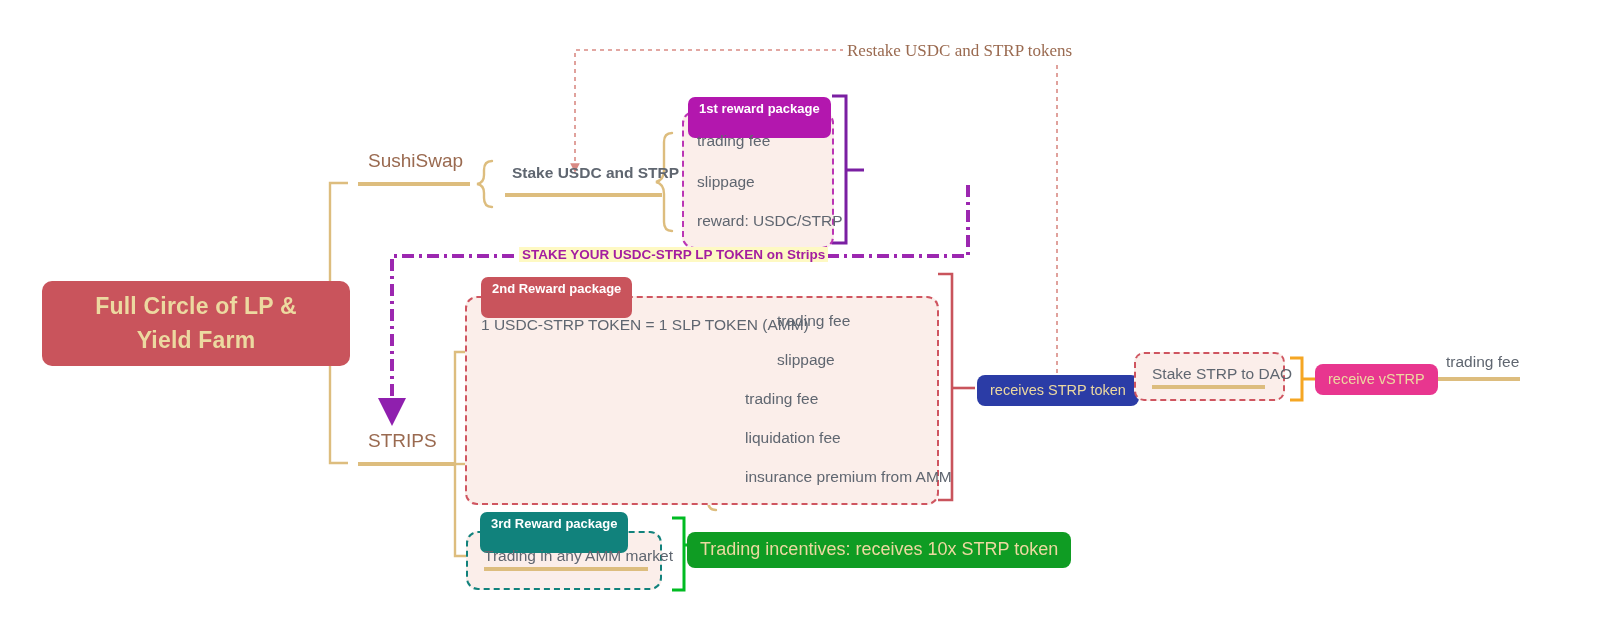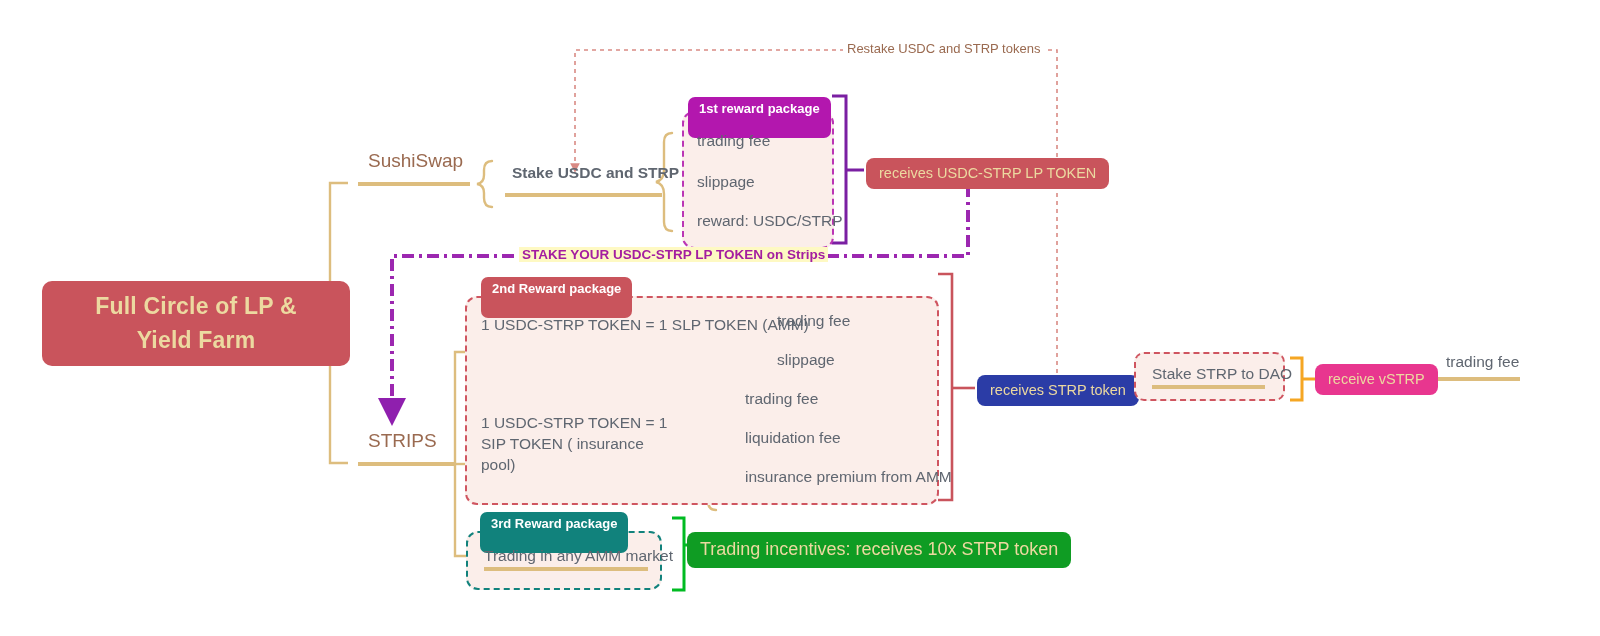--- a/index.html
+++ b/index.html
@@ -71,22 +71,22 @@
   .t-trading-fee-3{left:745px;top:390px;}
   .t-liquidation{left:745px;top:429px;}
   .t-insurance{left:745px;top:468px;}
 
   .t-amm-market{left:484px;top:547px;}
   .t-dao{left:1152px;top:365px;}
   .t-trading-fee-4{left:1446px;top:353px;}
 
   
   .label-restake{
-    left:843px;top:41px;color:#9a6a50;font-size:13px;
-    background:#ffffff;padding:0 4px;white-space:nowrap;
+    left:843px;top:41px;color:#9a6a50;font-size:17px;
+    background:#ffffff;padding:0 4px;white-space:nowrap;font-family:Liberation Serif, serif;
   }
   .label-stake-lp{
     left:519px;top:247px;color:#a41ea0;font-size:13.5px;font-weight:bold;
     background:#fef9c3;padding:0 3px;white-space:nowrap;
   }
 </style>
 </head>
 <body>
 
 <div id="canvas">
@@ -173,34 +173,29 @@
 
   <div class="abs leaf t-stake-usdc">Stake USDC and STRP</div>
 
   <div class="abs pkg pkg-1"></div>
   <div class="tab tab-1">1st reward package</div>
 
   <div class="abs leaf t-trading-fee-1">trading fee</div>
   <div class="abs leaf t-slippage-1">slippage</div>
   <div class="abs leaf t-reward-usdc">reward: USDC/STRP</div>
 
-  <div class="pill pill-lp">receives USDC-STRP LP TOKEN</div>
 
   <div class="abs label-restake">Restake USDC and STRP tokens</div>
   <div class="abs label-stake-lp">STAKE YOUR USDC-STRP LP TOKEN on Strips</div>
 
   <div class="abs pkg pkg-2"></div>
   <div class="tab tab-2">2nd Reward package</div>
 
   <div class="abs leaf t-slp">1 USDC-STRP TOKEN = 1 SLP TOKEN (AMM)</div>
 
-  <div class="abs leaf t-sip">
-    <span>1 USDC-STRP TOKEN = 1 SIP  TOKEN (</span>
-    <span>insurance pool)</span>
-  </div>
 
   <div class="abs leaf t-trading-fee-2">trading fee</div>
   <div class="abs leaf t-slippage-2">slippage</div>
 
   <div class="abs leaf t-trading-fee-3">trading fee</div>
   <div class="abs leaf t-liquidation">liquidation fee</div>
   <div class="abs leaf t-insurance">insurance premium from AMM</div>
 
   <div class="pill pill-strp">receives STRP token</div>
 

